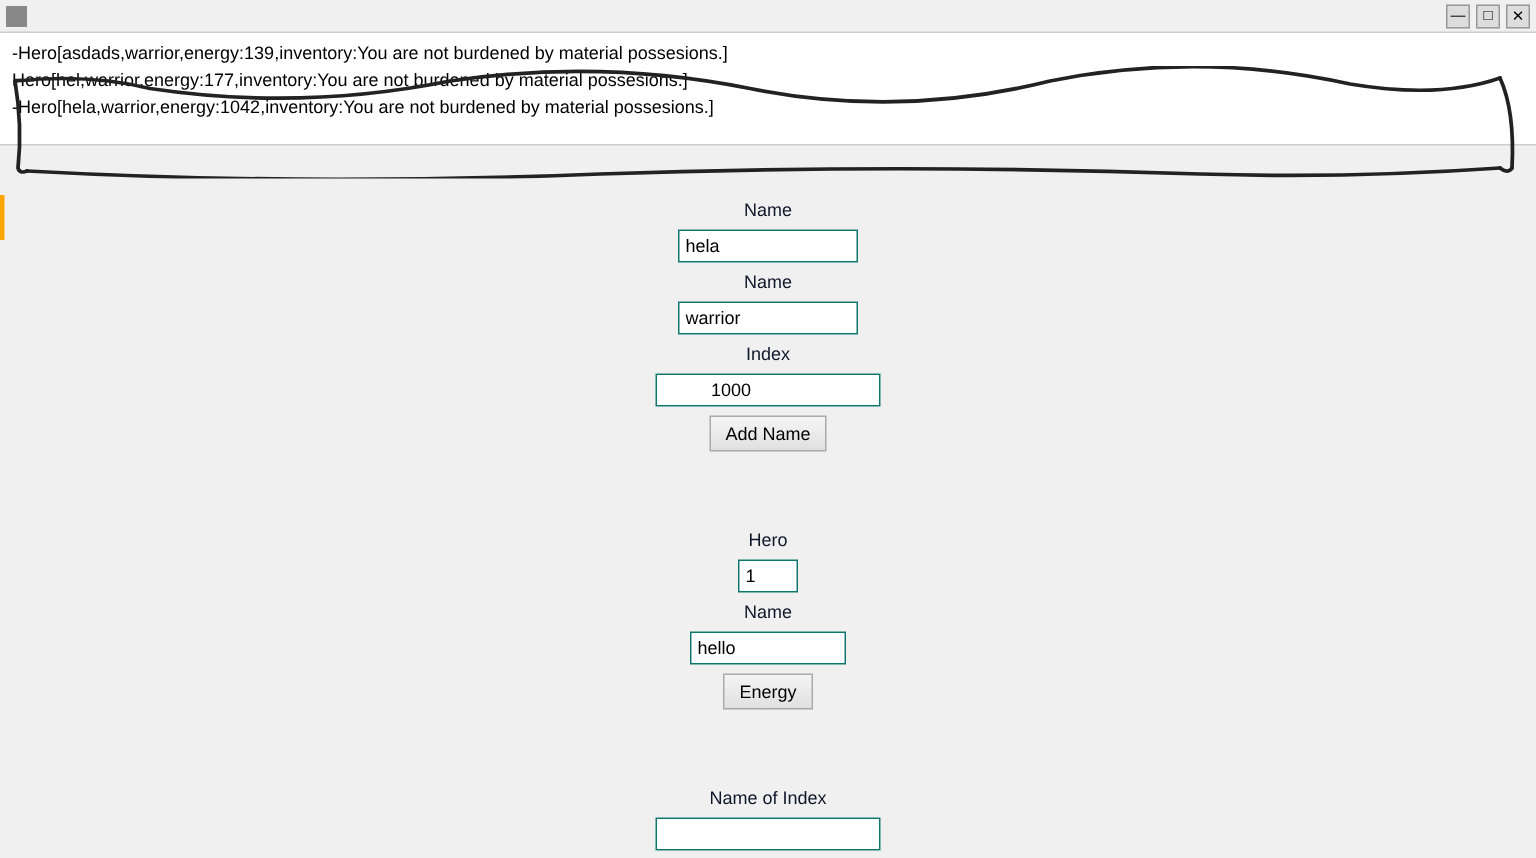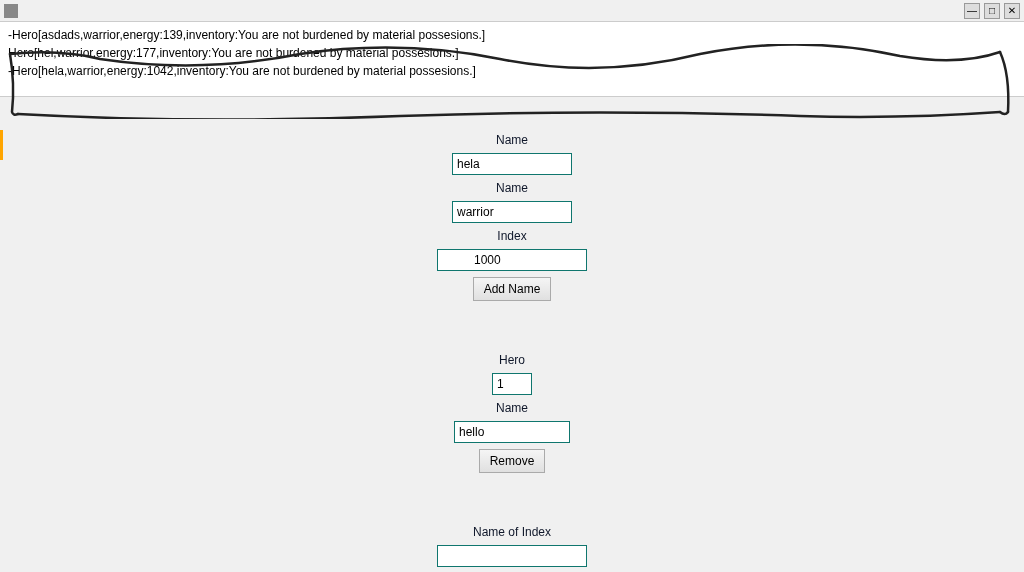--- a/index.html
+++ b/index.html
@@ -100,21 +100,21 @@
     }
 
     .form-input {
       border: 1px solid #0f766e;
       background: white;
       padding: 2px 4px;
       height: 22px;
     }
 
     .form-input-sm {
-      width: 116px;
+      width: 104px;
     }
 
     .form-input-md {
       width: 120px;
     }
 
     .form-input-lg {
       width: 150px;
       padding-left: 36px;
     }
@@ -189,21 +189,21 @@
     <label class="form-label">Index</label>
     <input class="form-input form-input-lg" type="text" value="1000" style="">
     <button class="btn">Add Name</button>
   </div>
 
   <div class="form-row section">
     <label class="form-label">Hero</label>
     <input class="form-input form-input-xs" type="text" value="1" style="">
     <label class="form-label">Name</label>
     <input class="form-input form-input-sm" type="text" value="hello" style="">
-    <button class="btn">Remove</button>
+    <button class="btn">Energy</button>
   </div>
 
   <div class="form-row section">
     <label class="form-label">Name of Index</label>
     <input class="form-input form-input-lg" type="text" value="" style="">
 
   </div>
 
 </div>
 

